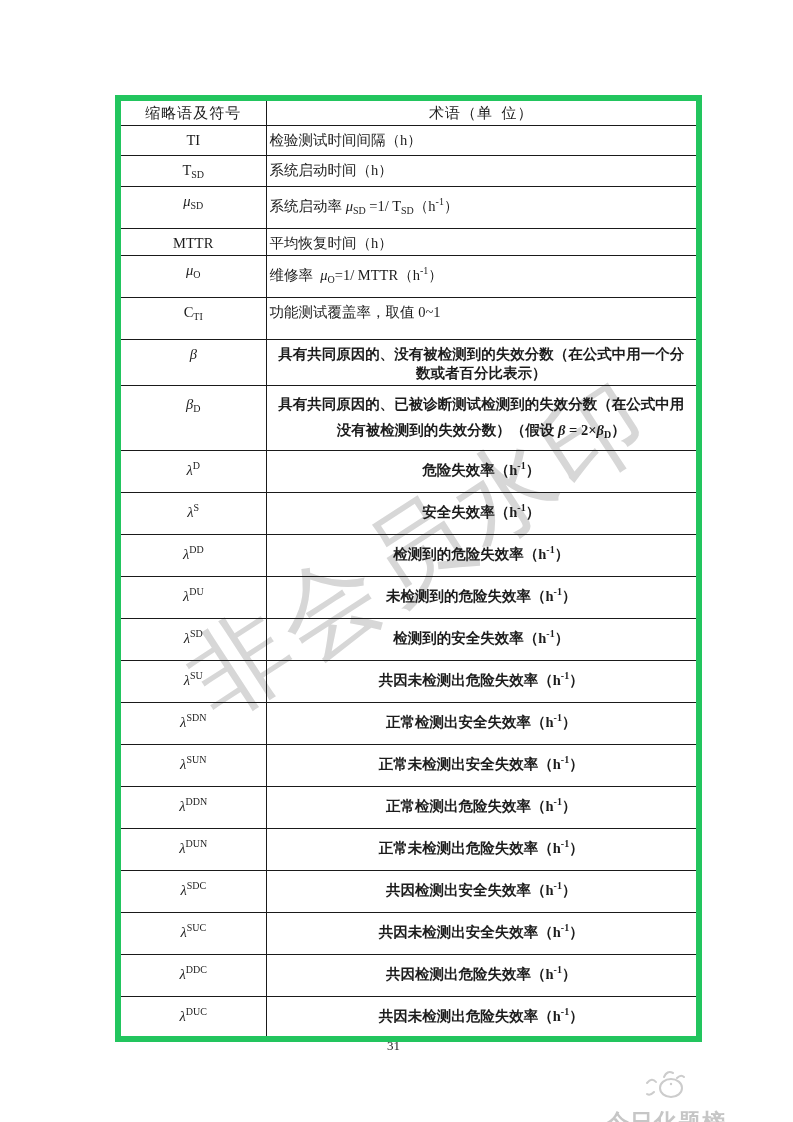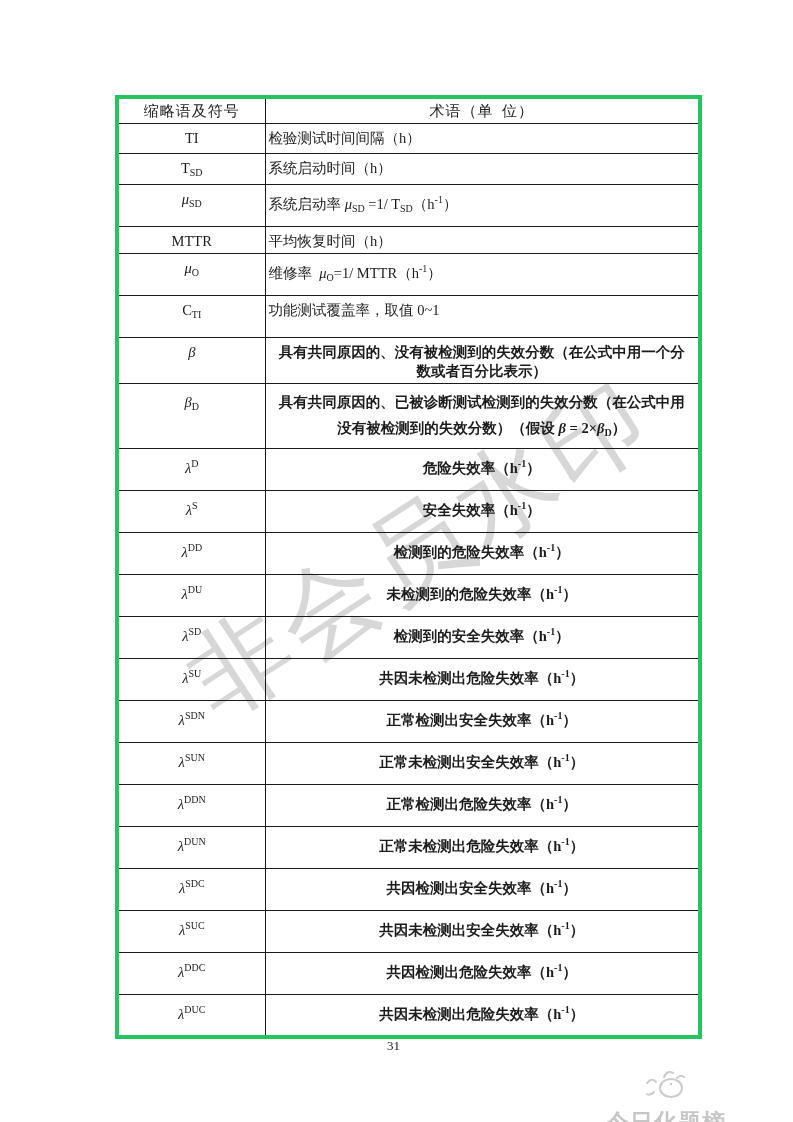--- a/index.html
+++ b/index.html
@@ -41,21 +41,21 @@
     table-layout: fixed;
     z-index: 2;
     background: transparent;
   }
   table.doc-table col.c1 { width: 148px; }
   table.doc-table th,
   table.doc-table td {
     border: 1px solid #1a1a1a;
     background: transparent;
   }
-  table.doc-table { border: 4px solid #22c55e; }
+  table.doc-table { border: 6px solid #22c55e; }
   table.doc-table th {
     font-weight: normal;
     font-size: 15px;
     height: 22px;
     padding: 1px 0 1px 0;
     text-align: center;
     letter-spacing: 1px;
   }
   table.doc-table td {
     vertical-align: top;

